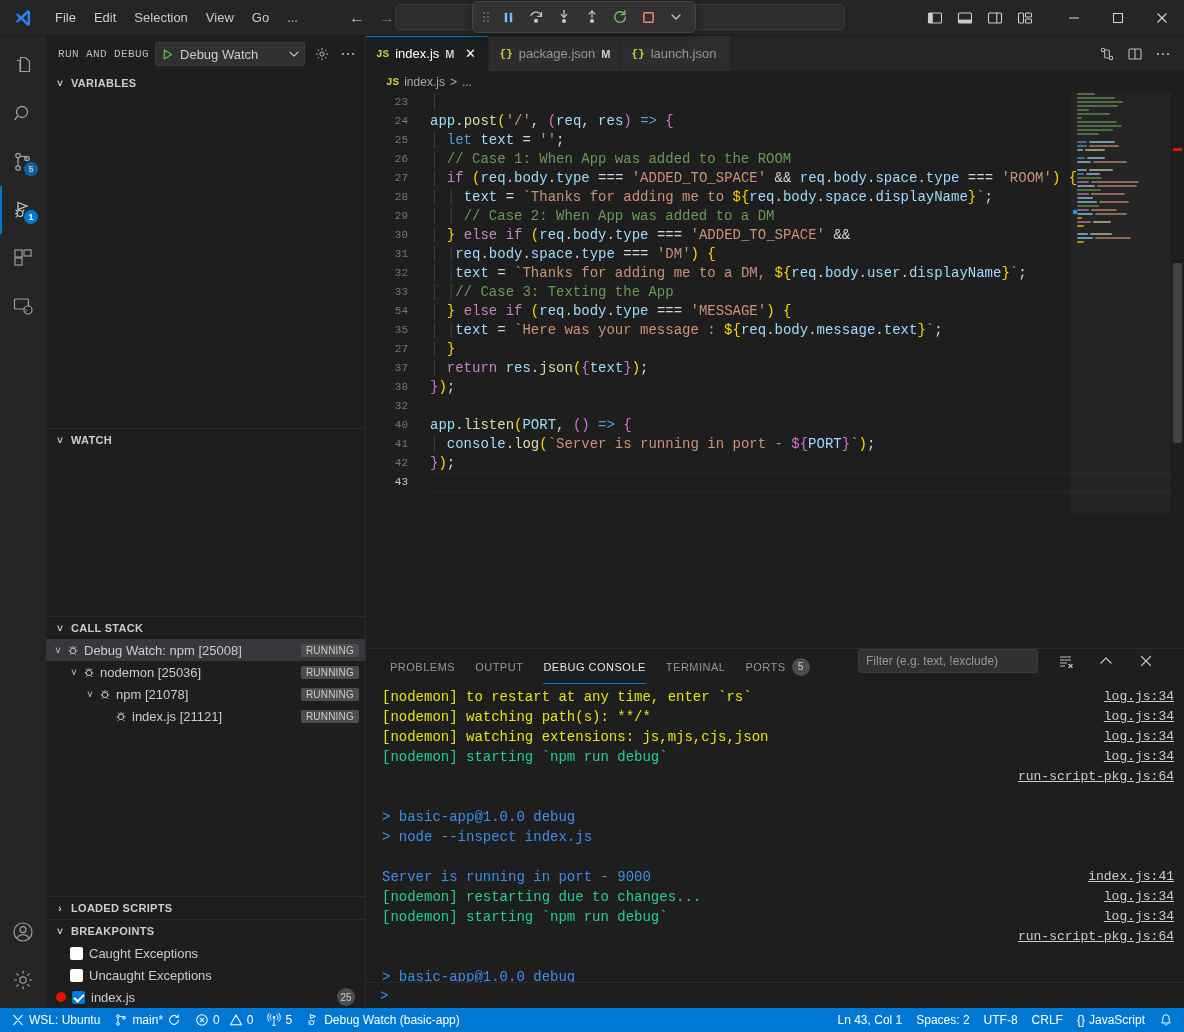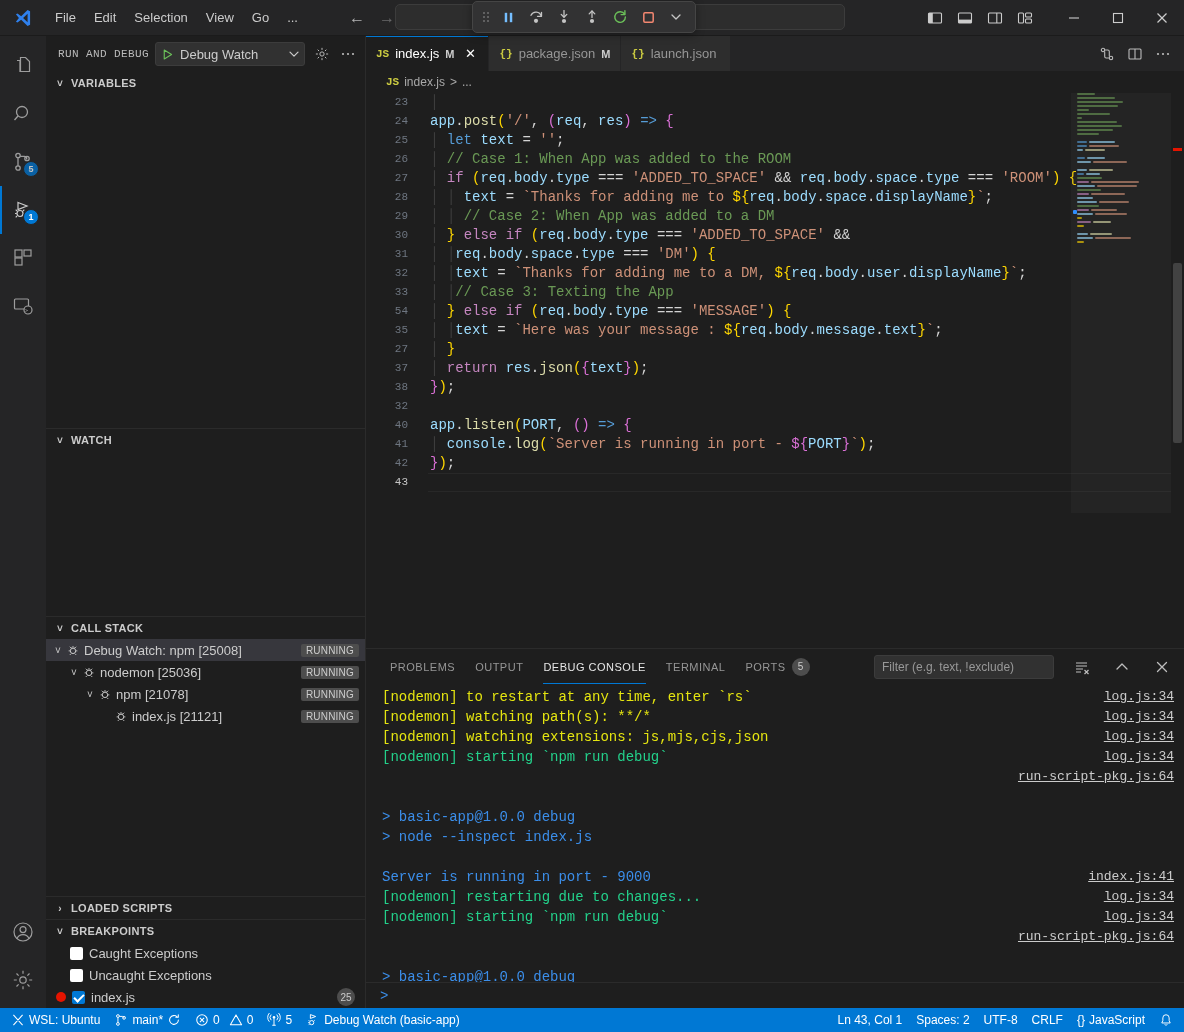--- a/index.html
+++ b/index.html
@@ -183,34 +183,34 @@
   .mm-slider { position:absolute; right:0; top:0; width:100px; height:420px; background:rgba(120,120,120,.08); }
   .mm-bpdot { position:absolute; left:2px; width:4px;height:4px;background:#2f8fff; border-radius:1px; }
   .edge-scroll {
     position:absolute; right:0; top:0; bottom:0; width:13px; background:#1e1e1e;
   }
   .edge-thumb { position:absolute; right:2px; top:170px; width:9px; height:180px; background:#424242; border-radius:2px;}
   .overview-mark { position:absolute; right:2px; width:9px; height:3px; }
 
   
   .panel { height:360px; flex:none; background:#1e1e1e; border-top:1px solid #2b2b2b; display:flex; flex-direction:column; }
-  .panel-tabs { height:35px; display:flex; align-items:center; padding-left:14px; flex:none; }
+  .panel-tabs { height:35px; display:flex; align-items:flex-start; padding-left:14px; flex:none; }
   .ptab {
     font-size:11px; letter-spacing:.5px; text-transform:uppercase; color:#969696;
     padding:0 10px; height:35px; display:flex; align-items:center; position:relative; cursor:pointer; gap:6px;
   }
   .ptab.active { color:#e7e7e7; }
   .ptab.active::after {
     content:""; position:absolute; left:10px; right:10px; bottom:0; height:1px; background:#0078d4;
   }
   .ports-badge {
     background:#4d4d4d; color:#cccccc; min-width:18px;height:18px;border-radius:9px;
     font-size:10px; display:flex;align-items:center;justify-content:center;
   }
-  .panel-actions { margin-left:auto; display:flex; align-items:center; gap:16px; padding-right:10px; }
+  .panel-actions { margin-left:auto; display:flex; align-items:center; gap:16px; padding-right:26px; }
   .filter-box {
     width:180px; height:24px; background:#313131; border:1px solid #3c3c3c; border-radius:3px;
     display:flex; align-items:center; padding:0 7px; font-size:12px; color:#989898;
   }
   .pa-ico { width:24px;height:24px;display:flex;align-items:center;justify-content:center;border-radius:4px;opacity:.92; }
 
   .console {
     flex:1; position:relative; overflow:hidden; padding-top:3px;
   }
   .con-line {

